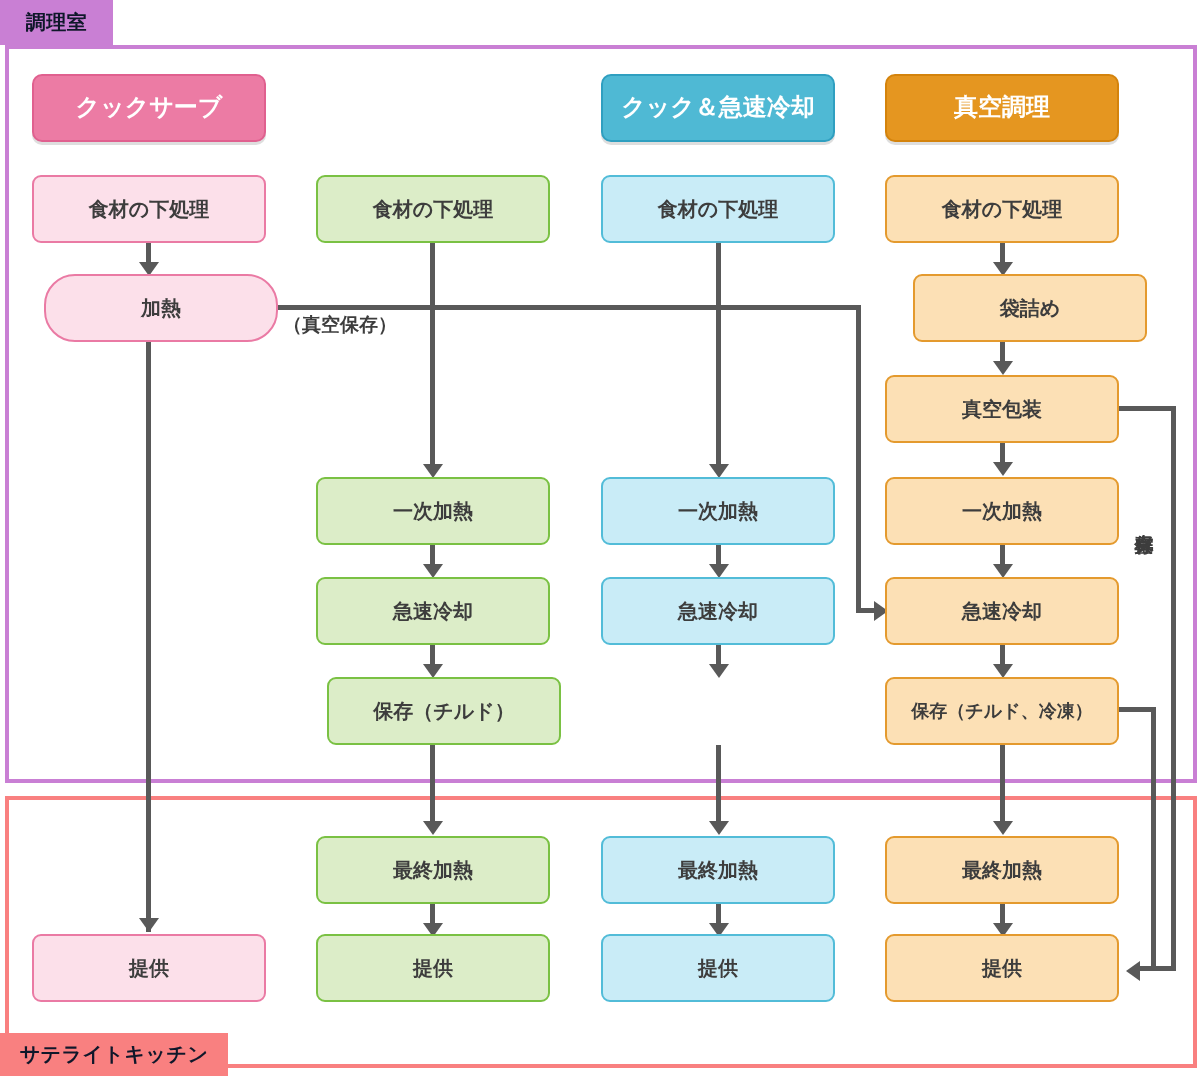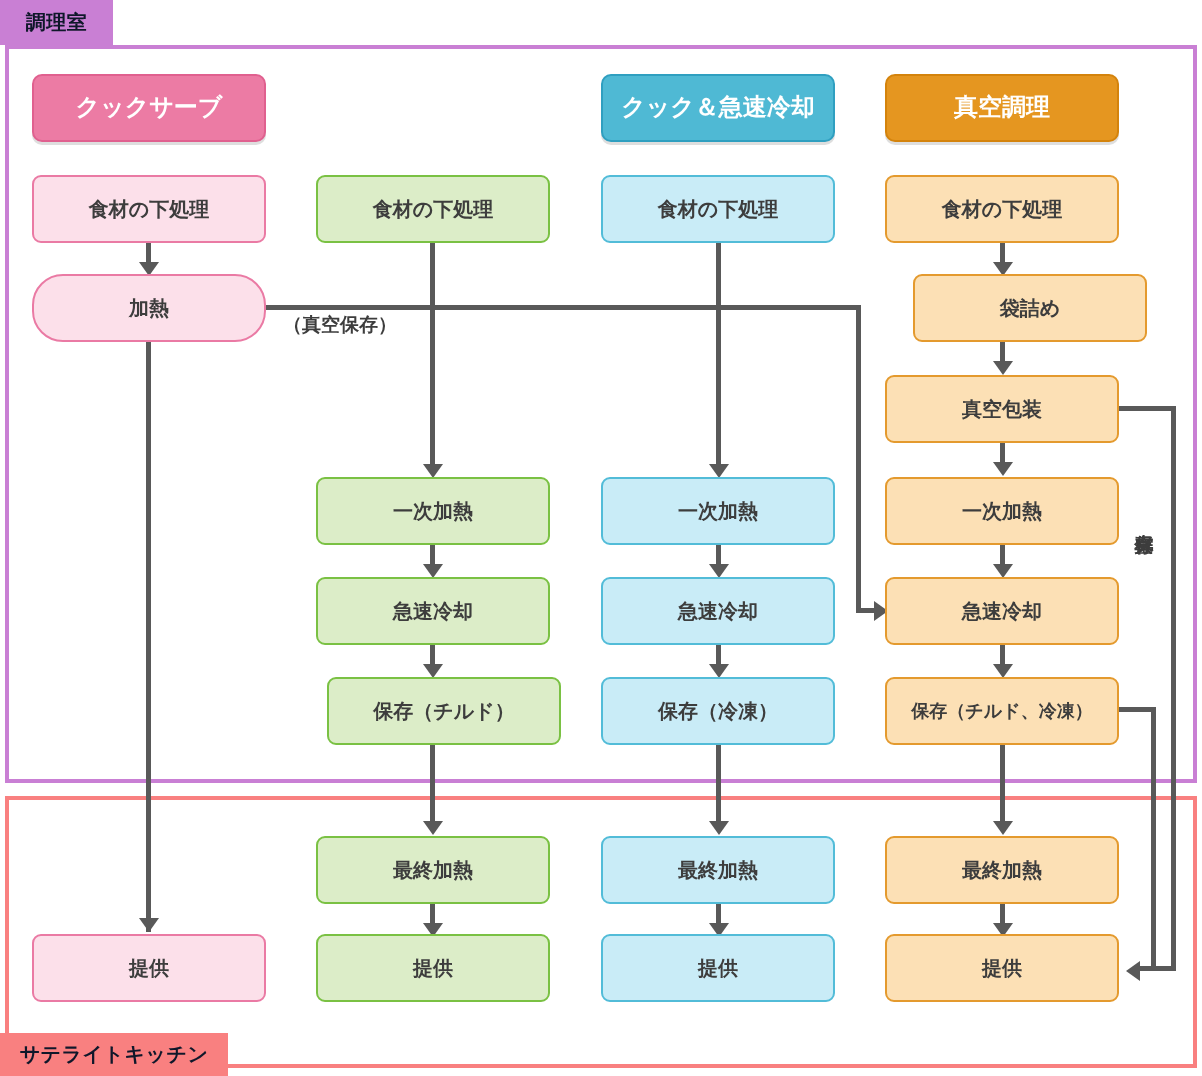--- a/index.html
+++ b/index.html
@@ -112,35 +112,34 @@
   <div class="ln hline" style="left:1140px;top:966px;width:36px;"></div>
   <div class="edge-label-v" style="left:1132px;top:518px;">真空保存</div>
 
   <div class="ln hline" style="left:1119px;top:707px;width:37px;"></div>
   <div class="ln vline" style="left:1151px;top:707px;height:262px;"></div>
   <div class="ln hline" style="left:1140px;top:966px;width:16px;"></div>
   <div class="arrow-l" style="left:1126px;top:961px;"></div>
 
   <div class="node hdr c1" style="left:32px;top:74px;">クックサーブ</div>
   <div class="node step c1" style="left:32px;top:175px;">食材の下処理</div>
-  <div class="node step c1" style="left:32px;top:274px;border-radius:31px;">加熱</div>
+  <div class="node step c1" style="left:44px;top:274px;border-radius:31px;">加熱</div>
   <div class="node step c1" style="left:32px;top:934px;">提供</div>
 
   <div class="node step c2" style="left:316px;top:175px;">食材の下処理</div>
   <div class="node step c2" style="left:316px;top:477px;">一次加熱</div>
   <div class="node step c2" style="left:316px;top:577px;">急速冷却</div>
   <div class="node step c2" style="left:327px;top:677px;">保存（チルド）</div>
   <div class="node step c2" style="left:316px;top:836px;">最終加熱</div>
   <div class="node step c2" style="left:316px;top:934px;">提供</div>
 
   <div class="node hdr c3" style="left:601px;top:74px;">クック＆急速冷却</div>
   <div class="node step c3" style="left:601px;top:175px;">食材の下処理</div>
   <div class="node step c3" style="left:601px;top:477px;">一次加熱</div>
   <div class="node step c3" style="left:601px;top:577px;">急速冷却</div>
-  <div class="node step c3" style="left:601px;top:677px;">保存（冷凍）</div>
   <div class="node step c3" style="left:601px;top:836px;">最終加熱</div>
   <div class="node step c3" style="left:601px;top:934px;">提供</div>
 
   <div class="node hdr c4" style="left:885px;top:74px;">真空調理</div>
   <div class="node step c4" style="left:885px;top:175px;">食材の下処理</div>
   <div class="node step c4" style="left:885px;top:274px;margin-left:28px;">袋詰め</div>
   <div class="node step c4" style="left:885px;top:375px;">真空包装</div>
   <div class="node step c4" style="left:885px;top:477px;">一次加熱</div>
   <div class="node step c4" style="left:885px;top:577px;">急速冷却</div>
   <div class="node step c4 small" style="left:885px;top:677px;">保存（チルド、冷凍）</div>

